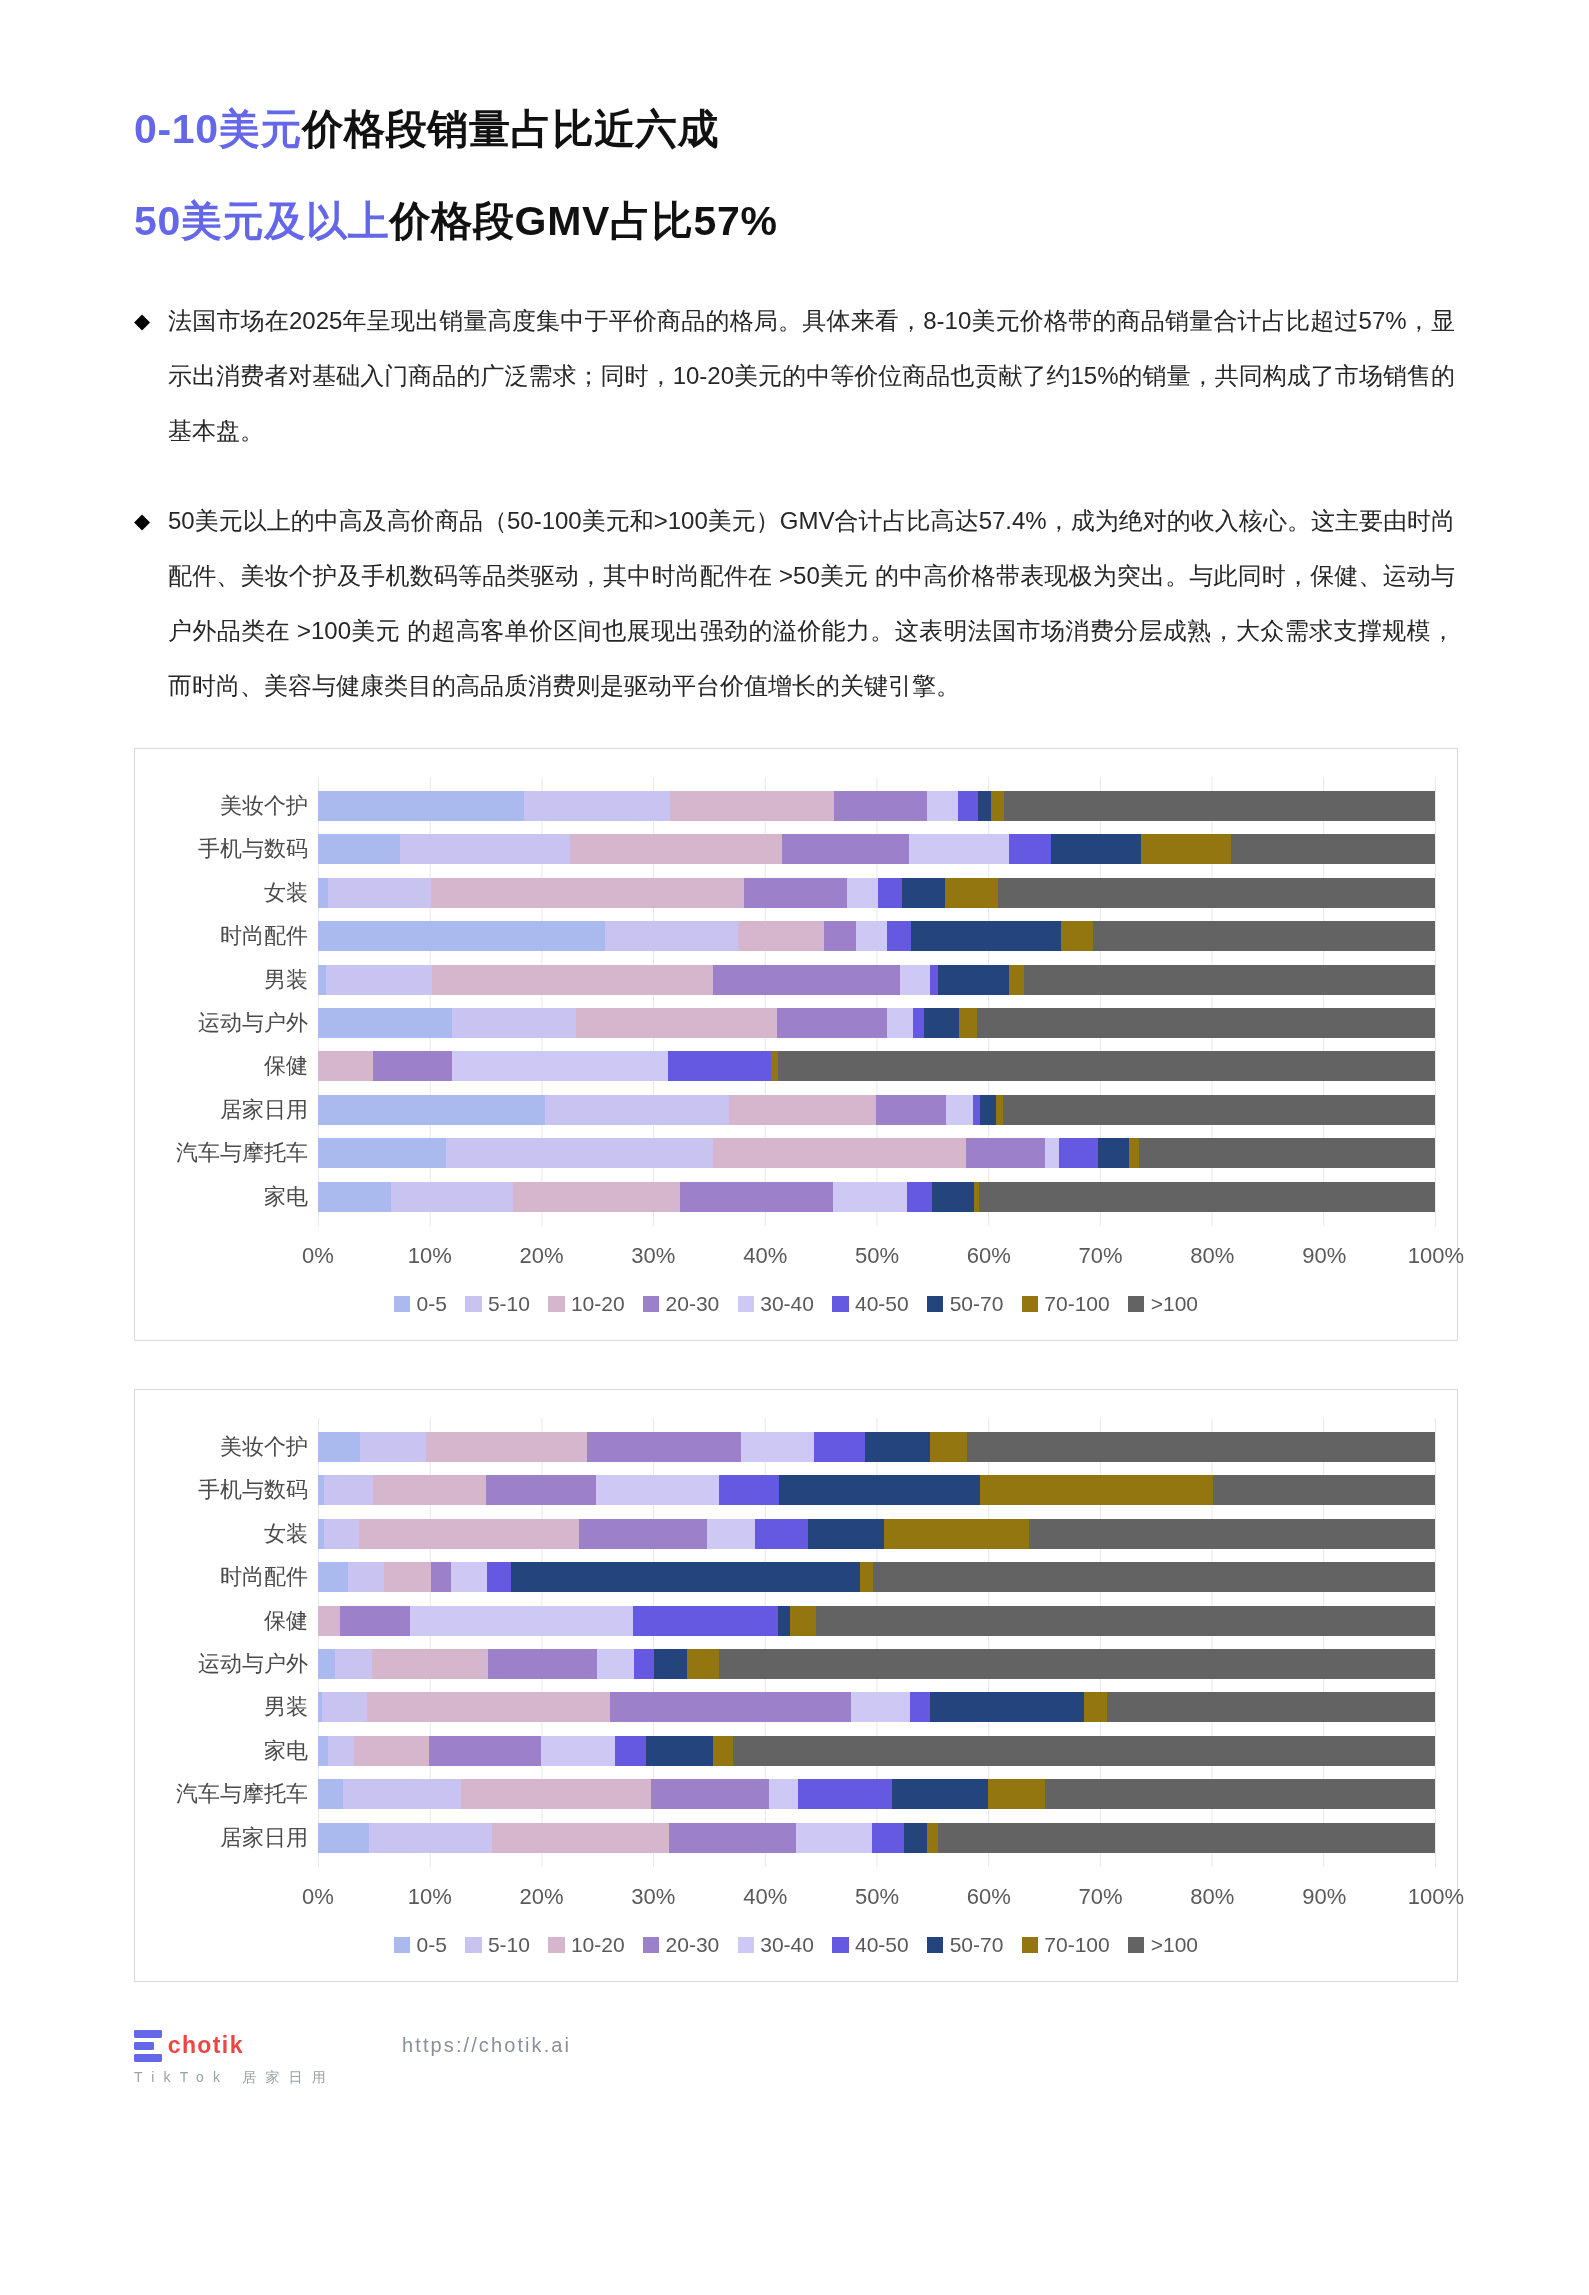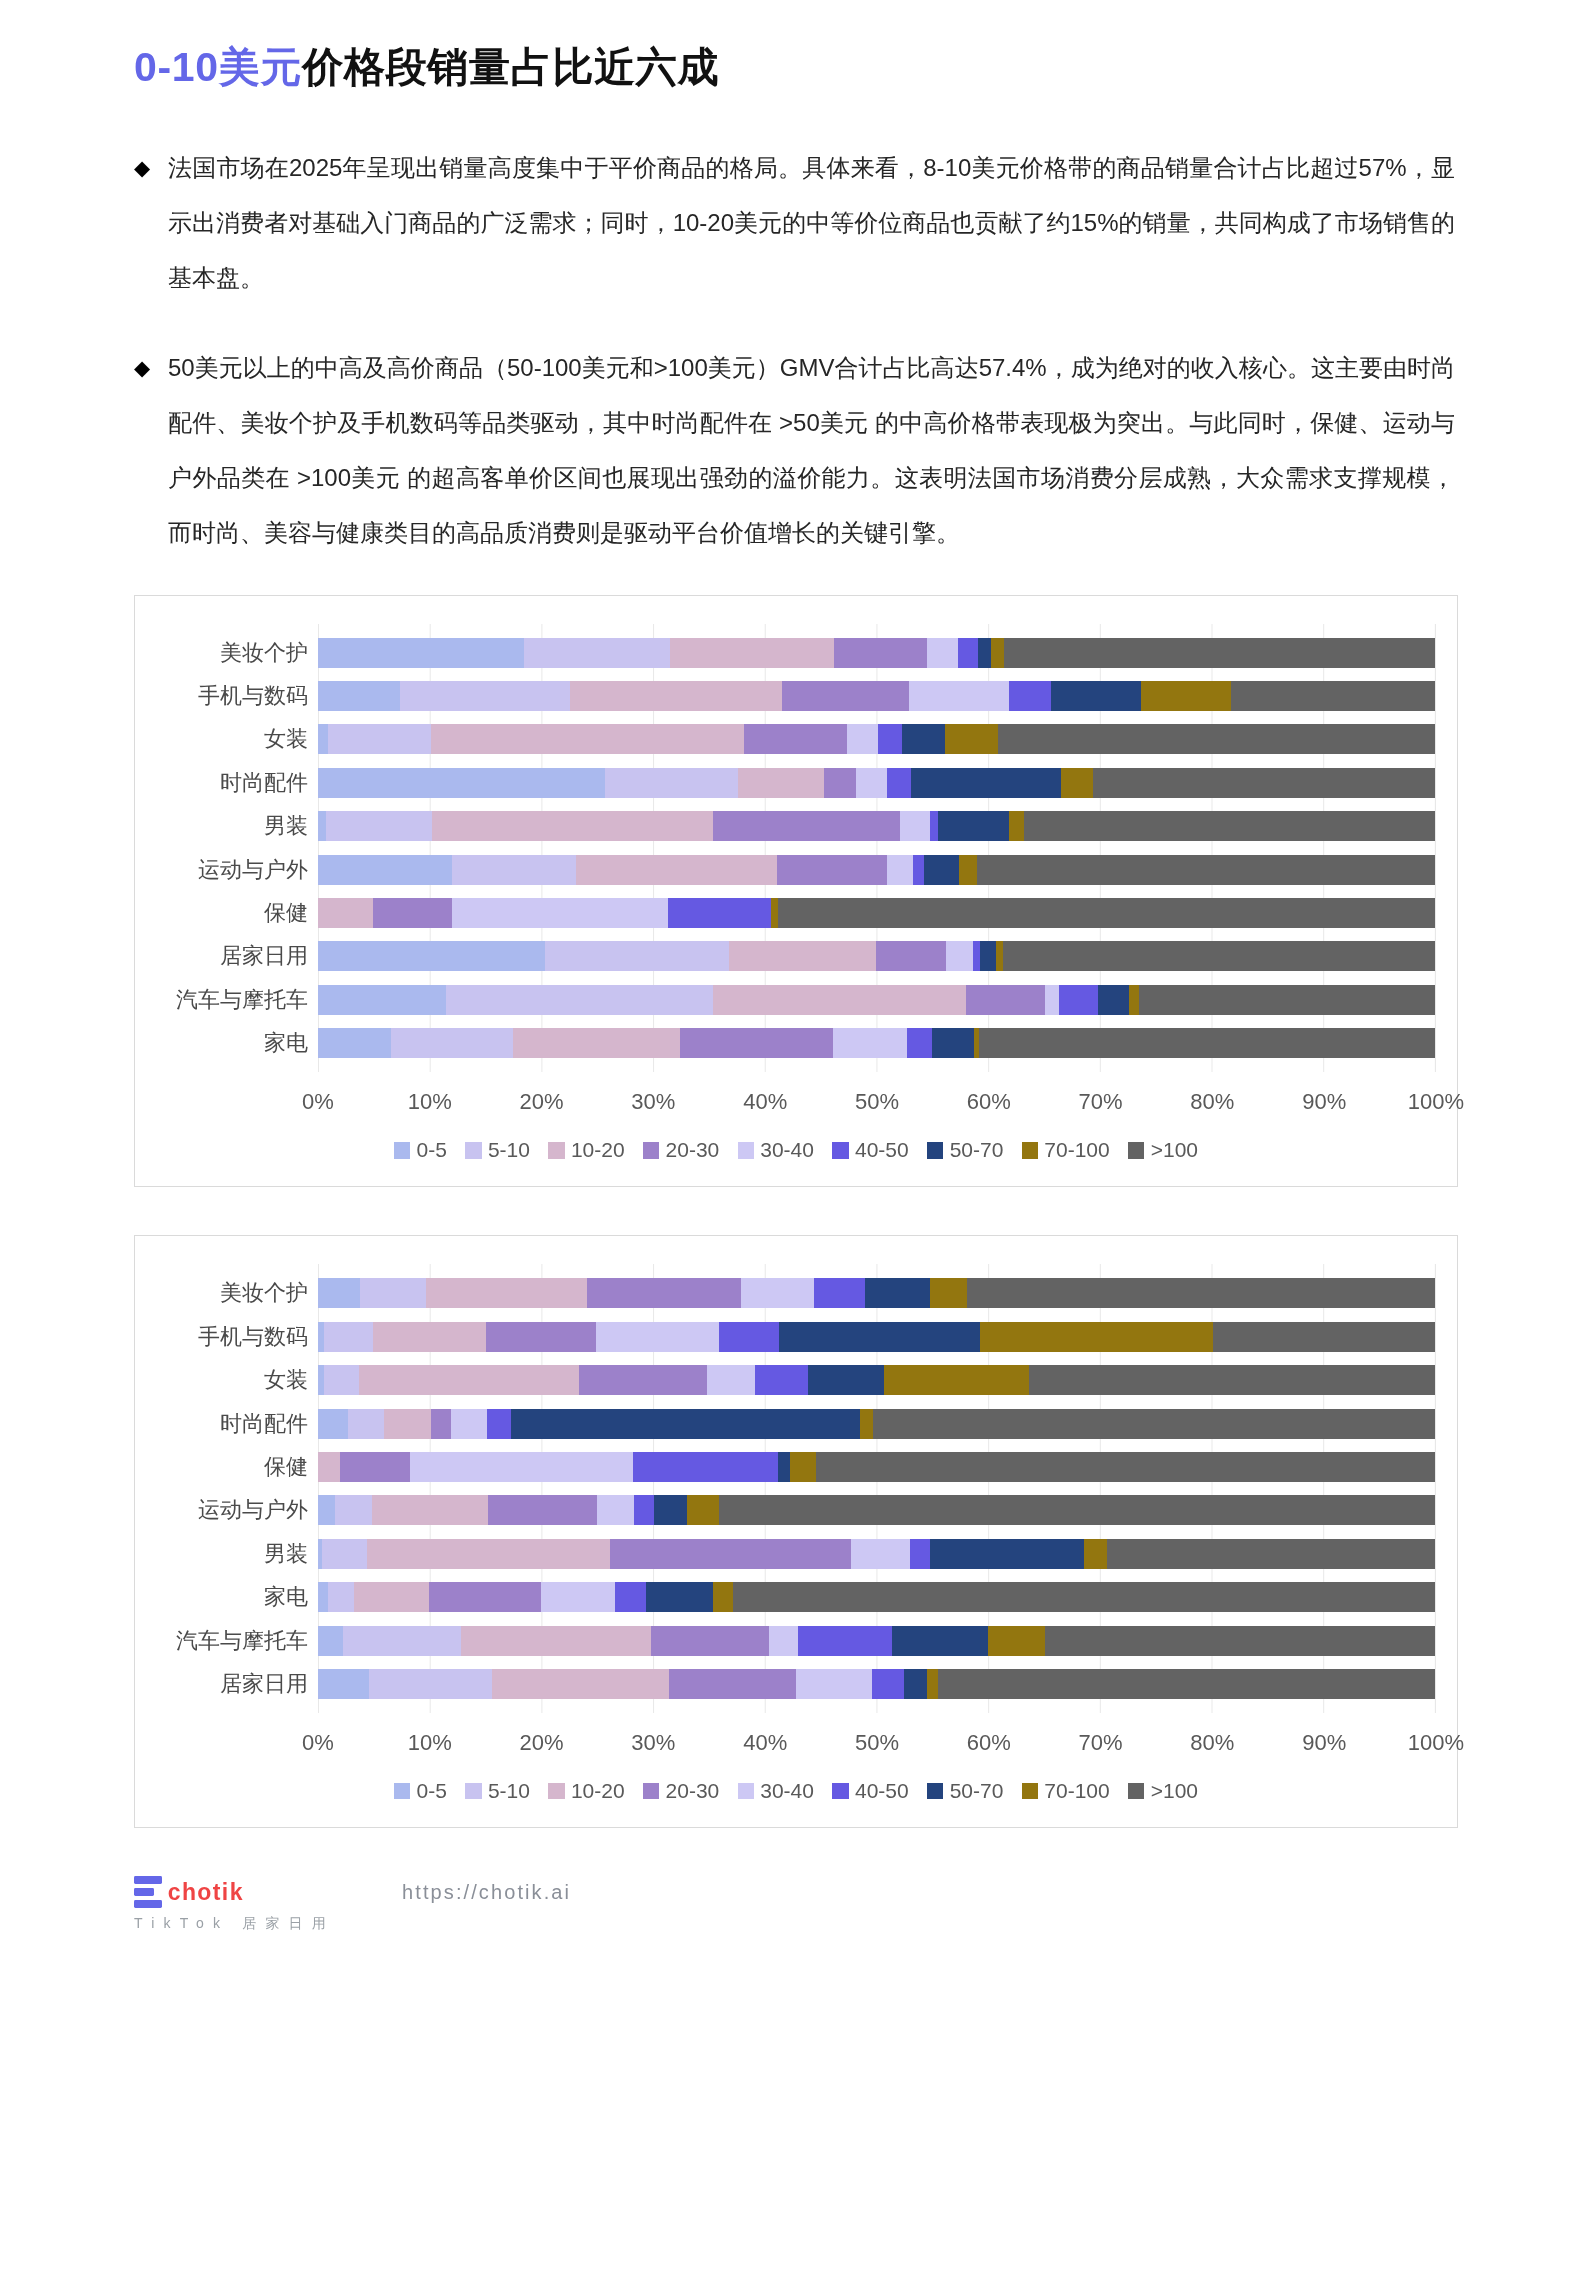--- a/index.html
+++ b/index.html
@@ -2,21 +2,21 @@
 <html style="font-size:11.3px"><head>
 <meta charset="utf-8">
 <style>
   * { margin:0; padding:0; box-sizing:border-box; }
   html,body { background:#ffffff; }
   body {
     width:1589px; height:2295px;
     font-family:"Liberation Sans","DejaVu Sans",sans-serif;
     color:#1f1f1f; position:relative; overflow:hidden;
   }
-  .page { padding:44px 134px 0 134px; }
+  .page { padding:106px 134px 0 134px; }
 
   
   .headline { font-size:41px; font-weight:700; line-height:1.16; letter-spacing:0.7px; color:#111; }
   .headline .line { margin-bottom:44px; }
   .accent { color:#6467e8; }
 
   
   .bullets { margin-top:48px; }
   .bullet { display:flex; margin-bottom:35px; }
   .bullet-marker { flex:0 0 34px; font-size:21px; line-height:55px; color:#000; }
@@ -62,20 +62,21 @@
   .logo-tagline { margin-top:7px; font-size:14px; color:#9aa0a6; letter-spacing:9.2px; }
   .footer-url { margin-left:67px; margin-top:4.2px; font-size:20px; color:#8a8f98; letter-spacing:2.1px; }
 </style>
 </head>
 <body>
 
 <div class="page">
 
   <h1 class="headline">
     <div class="line"><span class="accent">0-10美元</span><span>价格段销量占比近六成</span></div>
+    <div class="line"><span class="accent">50美元及以上</span><span>价格段GMV占比57%</span></div>
   </h1>
 
   <div class="bullets">
     <div class="bullet">
       <div class="bullet-marker">◆</div>
       <div class="bullet-text">法国市场在2025年呈现出销量高度集中于平价商品的格局。具体来看，8-10美元价格带的商品销量合计占比超过57%，显示出消费者对基础入门商品的广泛需求；同时，10-20美元的中等价位商品也贡献了约15%的销量，共同构成了市场销售的基本盘。</div>
     </div>
     <div class="bullet">
       <div class="bullet-marker">◆</div>
       <div class="bullet-text">50美元以上的中高及高价商品（50-100美元和&gt;100美元）GMV合计占比高达57.4%，成为绝对的收入核心。这主要由时尚配件、美妆个护及手机数码等品类驱动，其中时尚配件在 &gt;50美元 的中高价格带表现极为突出。与此同时，保健、运动与户外品类在 &gt;100美元 的超高客单价区间也展现出强劲的溢价能力。这表明法国市场消费分层成熟，大众需求支撑规模，而时尚、美容与健康类目的高品质消费则是驱动平台价值增长的关键引擎。</div>

